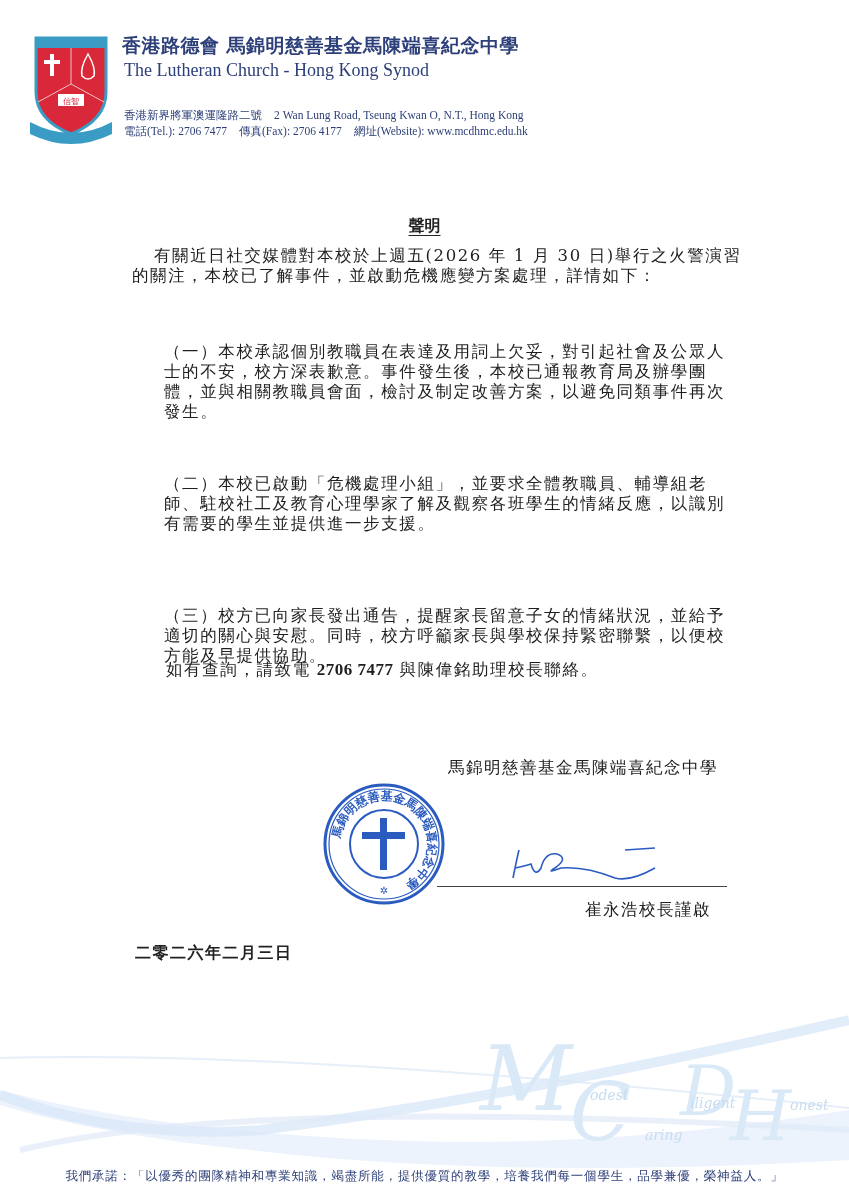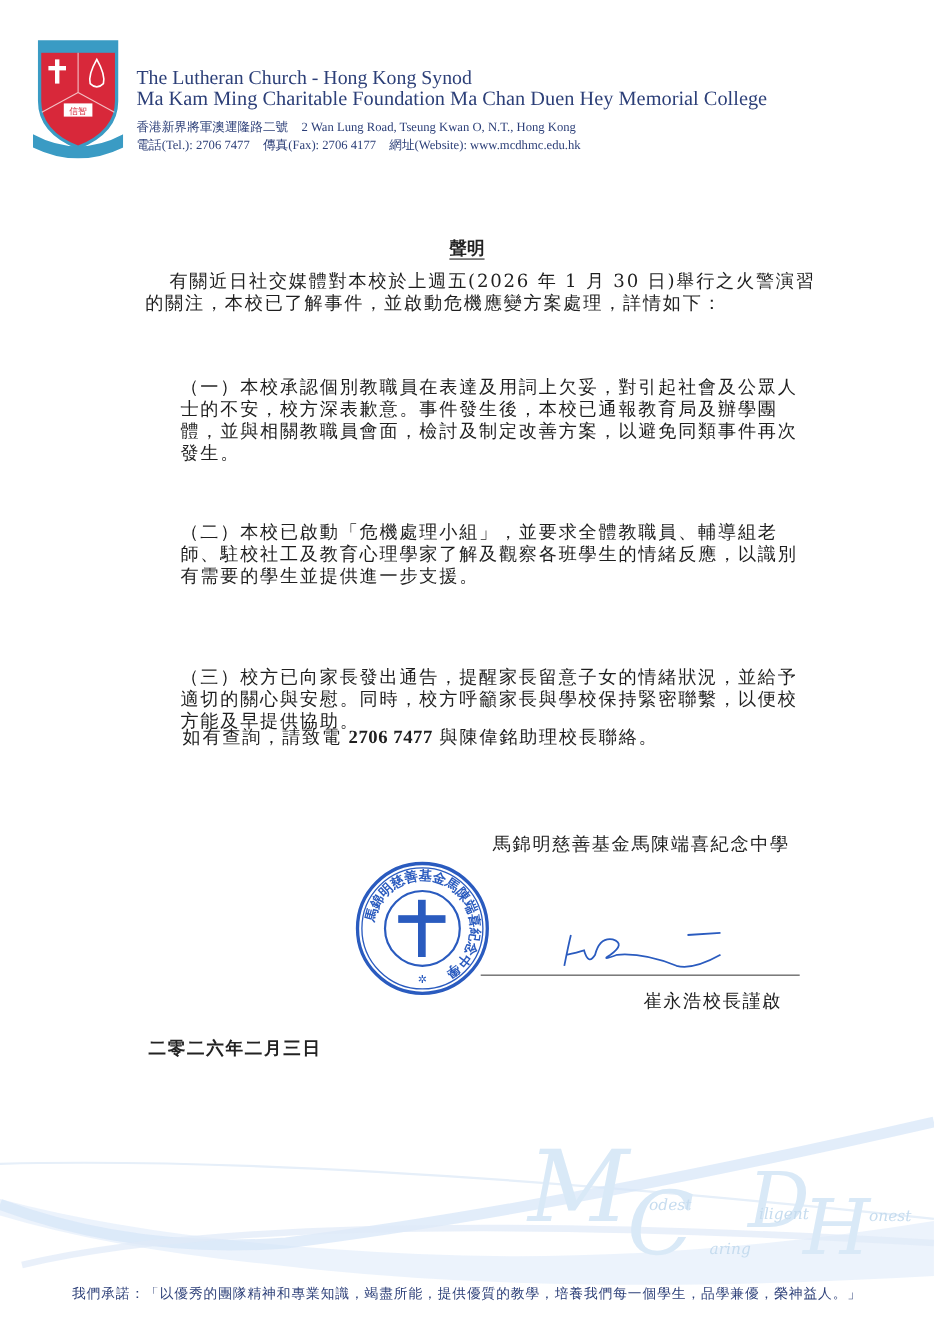--- a/index.html
+++ b/index.html
@@ -48,22 +48,22 @@
     <line x1="41" y1="14" x2="41" y2="50" stroke="#f3c0c4" stroke-width="1"></line>
     <line x1="41" y1="50" x2="8" y2="68" stroke="#f3c0c4" stroke-width="1"></line>
     <line x1="41" y1="50" x2="74" y2="68" stroke="#f3c0c4" stroke-width="1"></line>
     <rect x="20" y="20" width="4" height="22" fill="#fff"></rect>
     <rect x="14" y="26" width="16" height="4" fill="#fff"></rect>
     <path d="M58 20 Q50 34 52 42 Q58 48 64 42 Q66 34 58 20 Z" fill="none" stroke="#fff" stroke-width="1.5"></path>
     <rect x="28" y="60" width="26" height="12" fill="#fff"></rect>
     <text x="41" y="70" font-size="8" text-anchor="middle" fill="#d8283a">信智</text>
     <path d="M0 88 Q41 110 82 88 L82 100 Q41 120 0 100 Z" fill="#3a9bc4"></path>
   </svg>
+  <div class="hdr-zh">香港路德會 馬錦明慈善基金馬陳端喜紀念中學</div>
   <div class="hdr-en1">The Lutheran Church - Hong Kong Synod</div>
-  <div class="hdr-en2">Ma Kam Ming Charitable Foundation Ma Chan Duen Hey Memorial College</div>
   <div class="hdr-addr">
     <span>香港新界將軍澳運隆路二號</span><span>2 Wan Lung Road, Tseung Kwan O, N.T., Hong Kong</span>
   </div>
   <div class="hdr-contact">
     <span>電話(Tel.): 2706 7477</span><span>傳真(Fax): 2706 4177</span><span>網址(Website): www.mcdhmc.edu.hk</span>
   </div>
 </div>
 
 <div class="title"><span>聲明</span></div>
 

